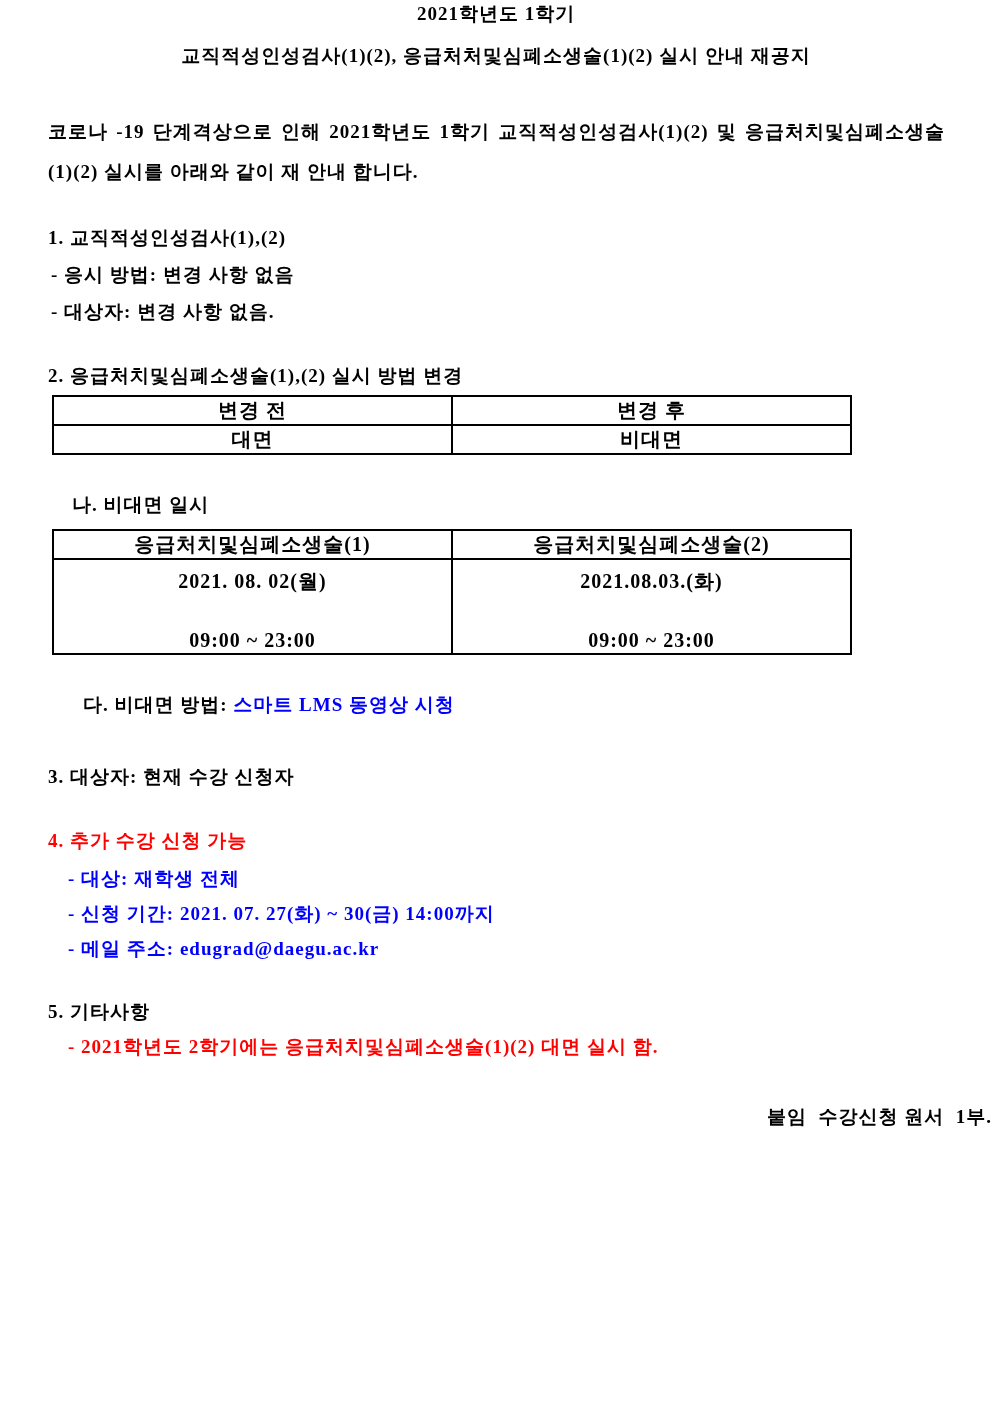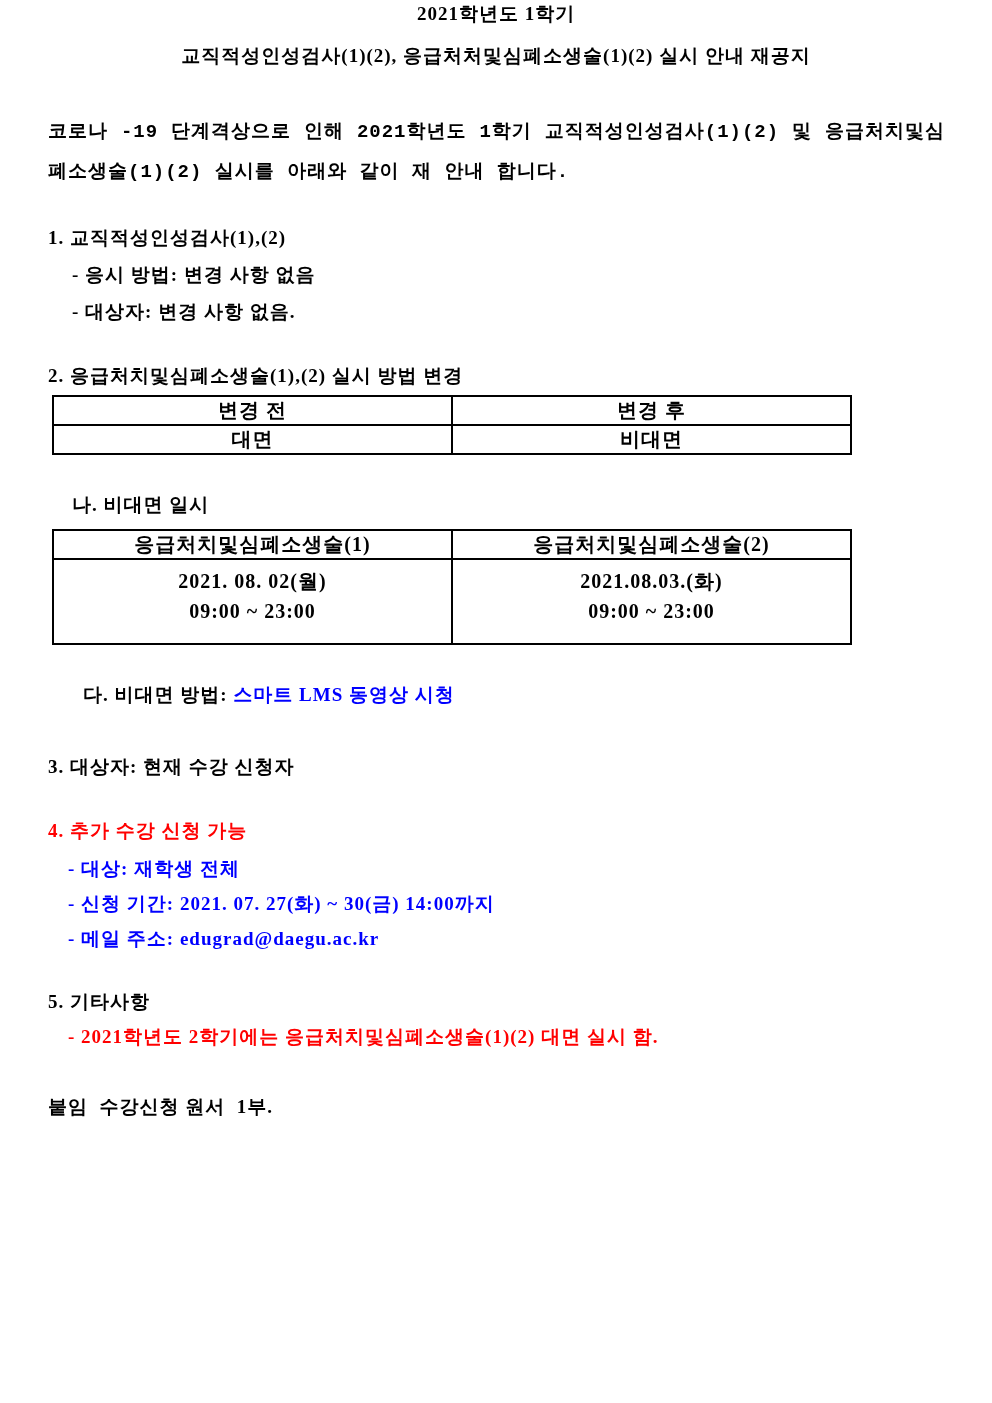--- a/index.html
+++ b/index.html
@@ -23,26 +23,25 @@
   .title-block { text-align: center; }
   .title-line1 { line-height: 28px; letter-spacing: 1px; }
   .title-line2 { margin-top: 14px; line-height: 28px; letter-spacing: 1px; }
 
   .intro {
     margin: 42px 47px 0 48px;
     line-height: 40px;
     text-align: justify;
     word-break: break-all;
     letter-spacing: 1px;
-    font-family: Liberation Mono, monospace;
   }
 
   .section-heading { margin-left: 48px; line-height: 28px; letter-spacing: 1px; }
   .s1-heading { margin-top: 32px; }
-  .dash-item { margin-left: 72px; line-height: 37px; letter-spacing: 1px; }
+  .dash-item { margin-left: 51px; line-height: 37px; letter-spacing: 1px; }
   .s1-items { margin-top: 4px; }
 
   .s2-heading { margin-top: 32px; }
   .sub-label { margin-left: 83px; line-height: 28px; letter-spacing: 1px; }
   .sub-a { margin-top: 6px; }
   .sub-b { margin-top: 36px; margin-left: 72px; }
   .sub-c { margin-top: 36px; margin-left: 83px; }
   .sub-c .value { color: var(--blue); }
 
   table {
@@ -56,35 +55,36 @@
     letter-spacing: 1px;
   }
   table td, table th { border: 2px solid #000000; font-weight: bold; }
   .table-change { margin-top: 5px; }
   .table-change th { height: 20px; }
   .table-change td { height: 28px; }
   .table-schedule { margin-top: 10px; }
   .table-schedule th { height: 25px; }
   .table-schedule td { height: 85px; vertical-align: top; }
   .cell-date { margin-top: 9px; line-height: 25px; }
-  .cell-time { margin-top: 5px; line-height: 25px; }
+  .cell-time { margin-top: 34px; line-height: 25px; }
 
   .s3-heading { margin-top: 44px; }
   .s4-heading { margin-top: 36px; color: var(--red); }
   .s4-items { margin-top: 6px; }
   .s4-items .dash-item { color: var(--blue); line-height: 35px; margin-left: 68px; }
   .s5-heading { margin-top: 32px; }
   .s5-item { margin-top: 7px; margin-left: 68px; line-height: 28px; color: var(--red); letter-spacing: 1px; }
 
   .footer-line {
     margin-top: 42px;
     margin-left: 48px;
     line-height: 28px;
     letter-spacing: 1px;
     white-space: pre-wrap;
+    text-align: right;
   }
 </style>
 </head>
 <body>
 
 <div class="doc">
 
   <div class="title-block">
     <div class="title-line1">2021학년도 1학기</div>
     <div class="title-line2">교직적성인성검사(1)(2), 응급처처및심폐소생술(1)(2) 실시 안내 재공지</div>

